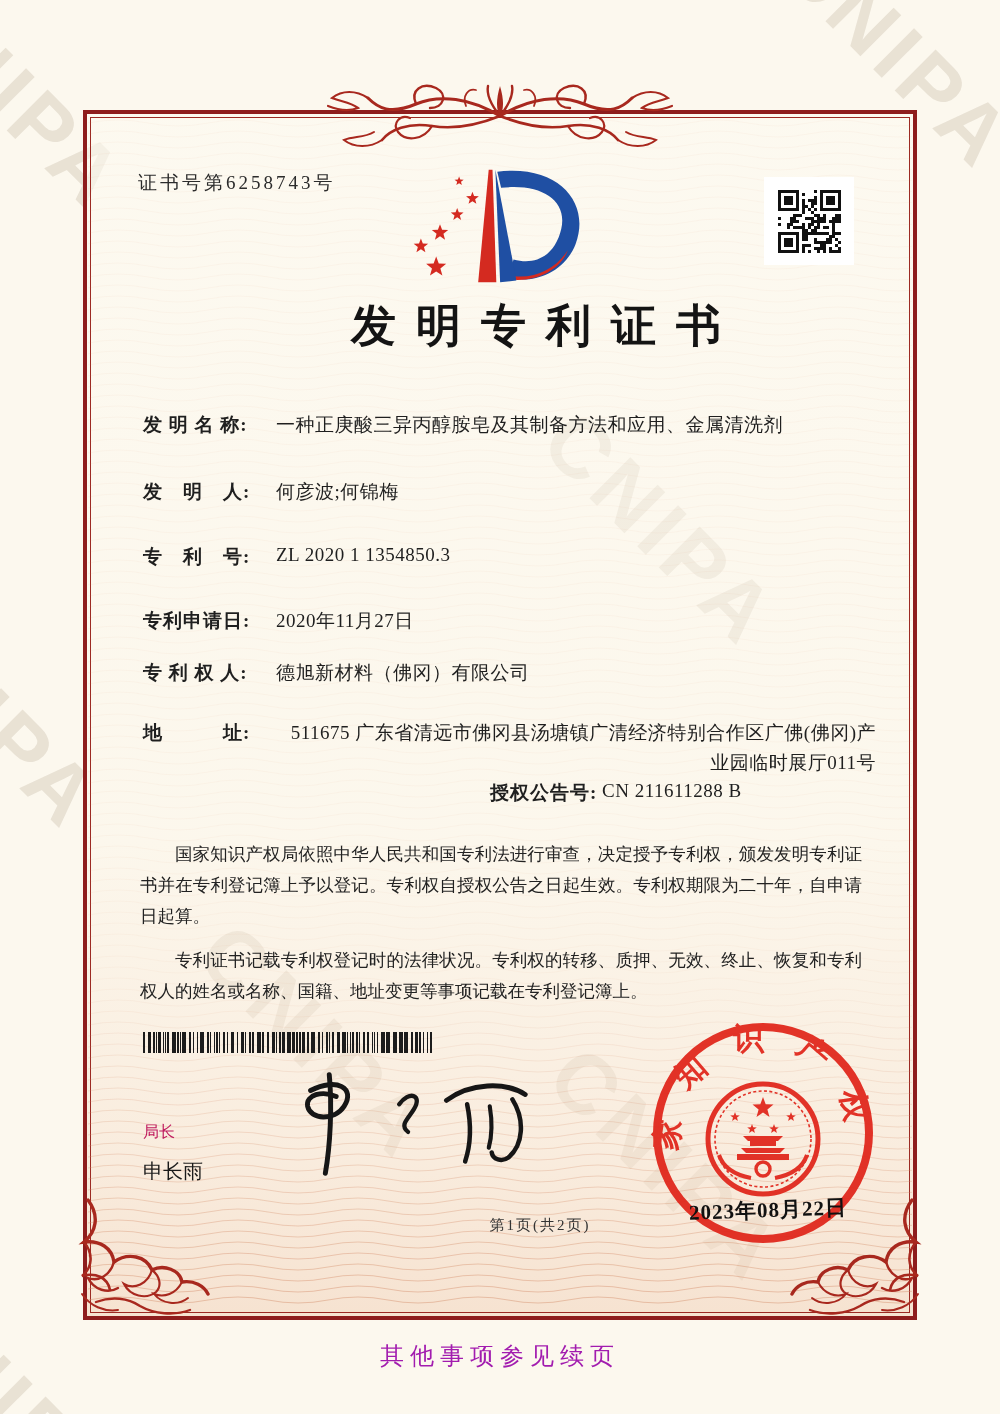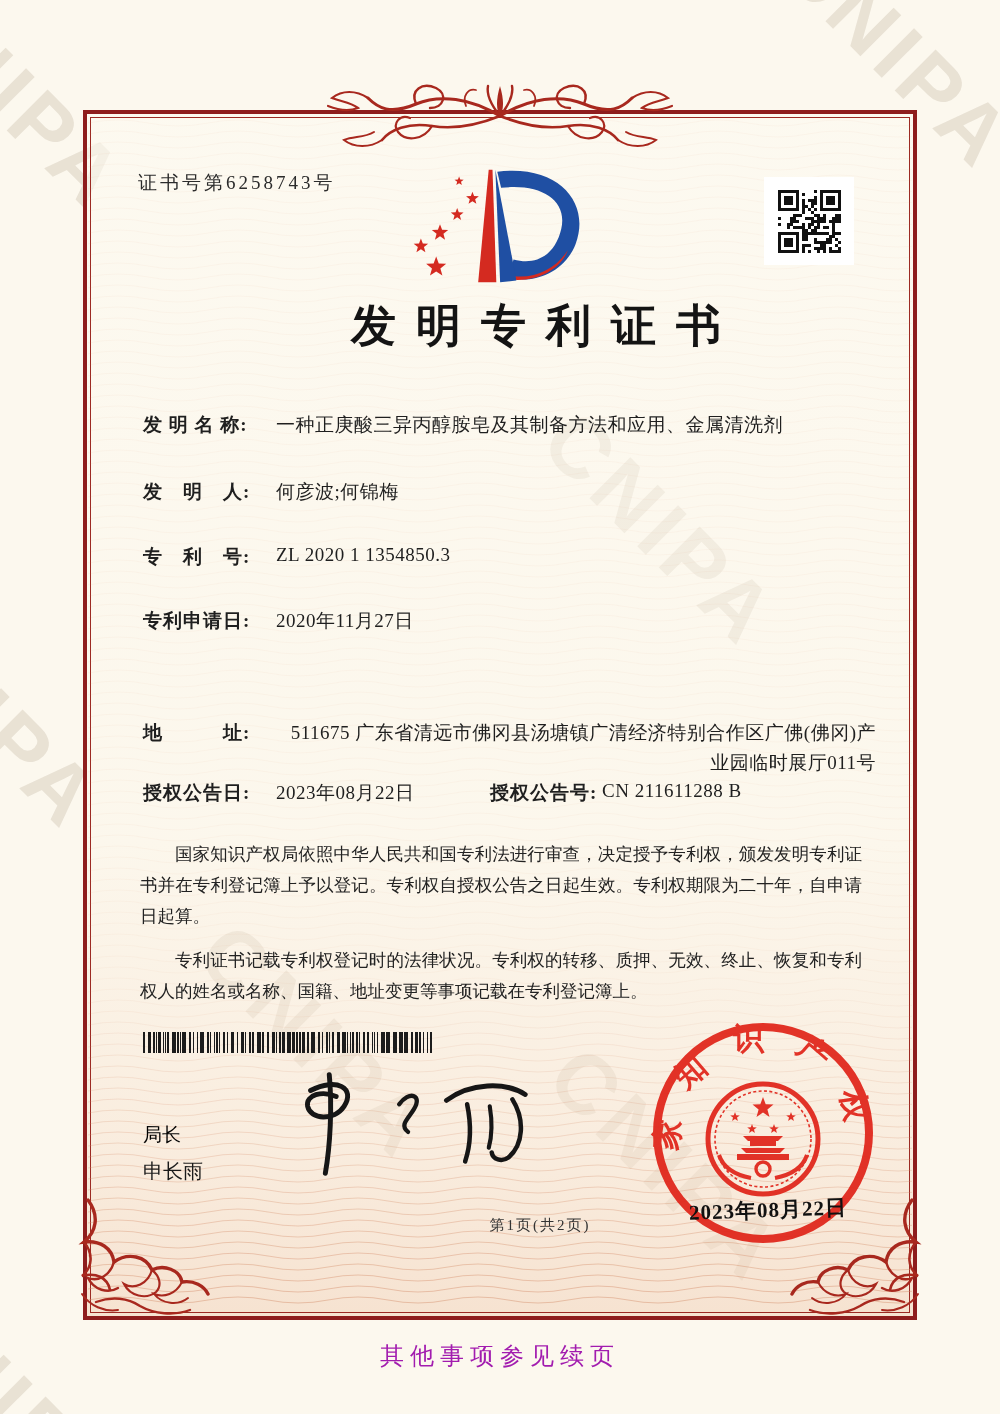--- a/index.html
+++ b/index.html
@@ -43,21 +43,21 @@
   .frow{position:absolute;left:143px;font-size:19px;color:#1f1f1f;}
   .flabel{display:inline-block;min-width:133px;letter-spacing:1px;vertical-align:top;font-weight:bold;}
   .fvalue{display:inline-block;vertical-align:top;letter-spacing:0.5px;}
   .fvalue.wrap{width:600px;line-height:30px;text-align:right;}
   .frow2{position:absolute;font-size:19px;color:#1f1f1f;}
   
   .paras{position:absolute;left:140px;top:826px;width:722px;}
   .paras p{margin:13px 0 10px 0;font-size:17.5px;line-height:31px;text-indent:2em;color:#222;text-align:justify;}
   
   .barcode{position:absolute;left:143px;top:1031px;}
-  .sig-title{position:absolute;left:143px;top:1122px;font-size:19px;font-family:"Liberation Sans","DejaVu Sans",sans-serif;color:#000000;}
+  .sig-title{position:absolute;left:143px;top:1122px;font-size:16px;font-family:"Liberation Sans","DejaVu Sans",sans-serif;color:#be185d;}
   .sig-name{position:absolute;left:143px;top:1158px;font-size:20px;font-family:"Liberation Sans","DejaVu Sans",sans-serif;color:#1a1a1a;}
   .signature{position:absolute;left:283px;top:1068px;width:256px;height:112px;}
   .seal{position:absolute;left:646px;top:1016px;width:234px;height:234px;opacity:0.92;}
   .seal-date{
     position:absolute;left:678px;top:1196px;width:180px;text-align:center;
     font-size:21px;font-weight:bold;color:#111;transform:rotate(-2deg);letter-spacing:1px;
   }
   .page-info{position:absolute;left:0;top:1216px;width:100%;text-align:center;font-size:15px;letter-spacing:2px;color:#333;margin-left:40px;}
   .footer-note{position:absolute;left:0;top:1340px;width:100%;text-align:center;font-size:24px;letter-spacing:6px;color:#a21caf;}
 </style>
@@ -392,25 +392,25 @@
   </div>
   <div class="frow" style="top:479px">
     <span class="flabel">发　明　人:</span><span class="fvalue">何彦波;何锦梅</span>
   </div>
   <div class="frow" style="top:544px">
     <span class="flabel">专　利　号:</span><span class="fvalue">ZL 2020 1 1354850.3</span>
   </div>
   <div class="frow" style="top:608px">
     <span class="flabel">专利申请日:</span><span class="fvalue">2020年11月27日</span>
   </div>
+  <div class="frow" style="top:660px">
+    <span class="flabel">专 利 权 人:</span><span class="fvalue">德旭新材料（佛冈）有限公司</span>
+  </div>
   <div class="frow" style="top:718px">
     <span class="flabel" style="line-height:30px">地　　　址:</span><span class="fvalue wrap">511675 广东省清远市佛冈县汤塘镇广清经济特别合作区广佛(佛冈)产业园临时展厅011号</span>
-  </div>
-  <div class="frow" style="top:780px">
-    <span class="flabel">授权公告日:</span><span class="fvalue">2023年08月22日</span>
   </div>
   <div class="frow2" style="left:490px;top:780px">
     <span class="flabel" style="min-width:112px">授权公告号:</span><span class="fvalue">CN 211611288 B</span>
   </div>
 
   <div class="paras">
     <p>国家知识产权局依照中华人民共和国专利法进行审查，决定授予专利权，颁发发明专利证书并在专利登记簿上予以登记。专利权自授权公告之日起生效。专利权期限为二十年，自申请日起算。</p>
     <p>专利证书记载专利权登记时的法律状况。专利权的转移、质押、无效、终止、恢复和专利权人的姓名或名称、国籍、地址变更等事项记载在专利登记簿上。</p>
   </div>
 

